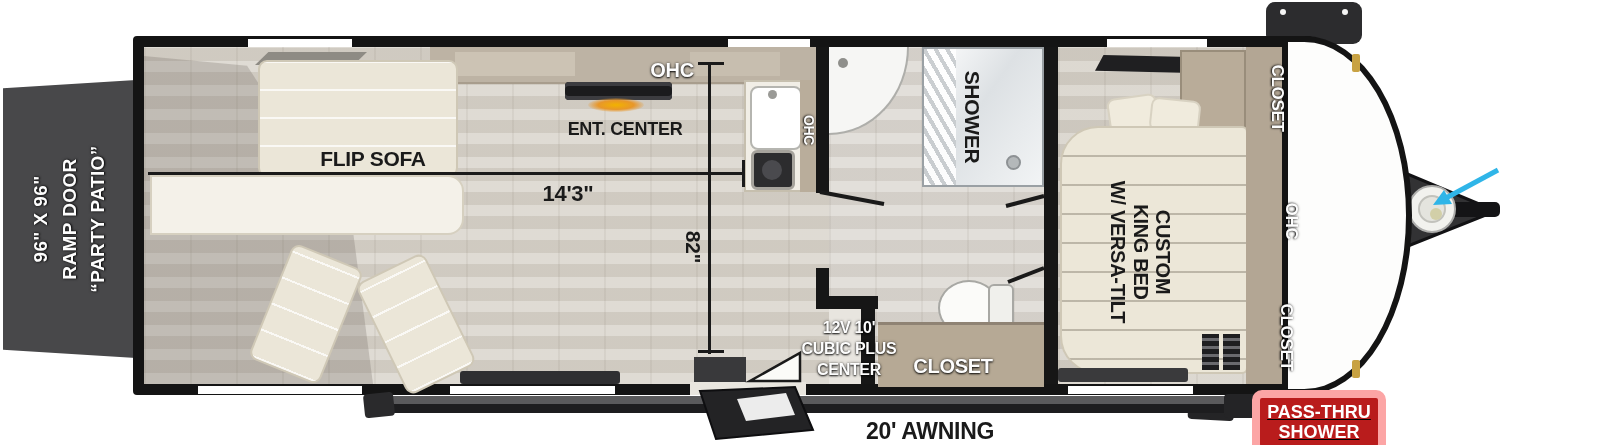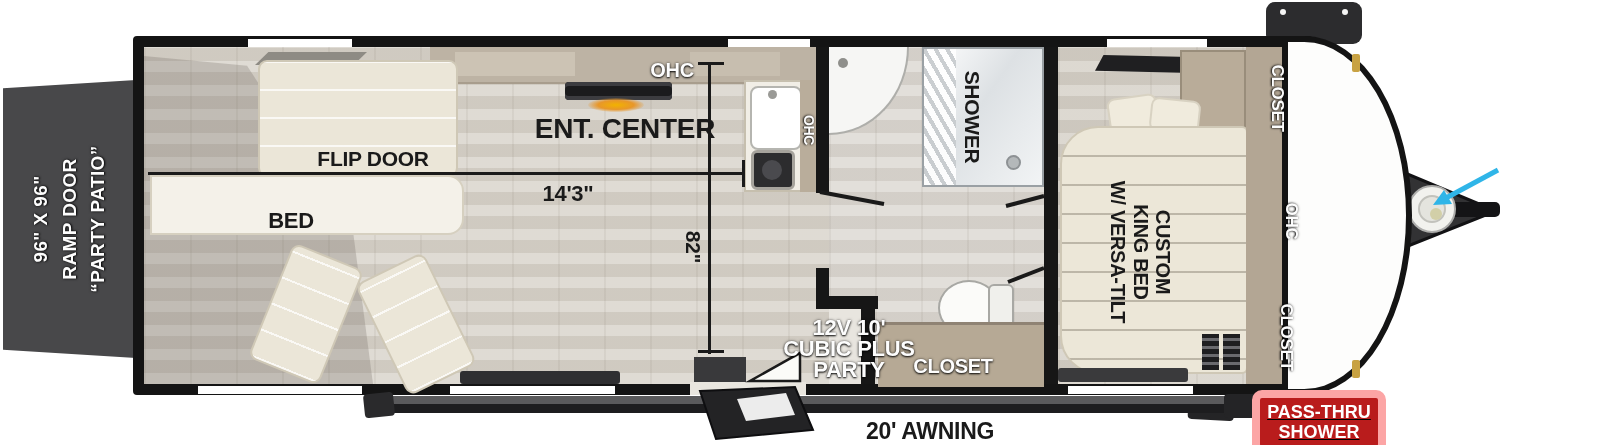--- a/index.html
+++ b/index.html
@@ -87,24 +87,24 @@
   <div class="furn" style="left:1006px;top:155px;width:11px;height:11px;background:#b4b8ba;border:2px solid #8d9194;
               border-radius:50%;"></div>
   <div class="lbl vlabel" style="left:972px;top:117px;font-size:21px;z-index:8;">SHOWER</div>
   <div class="furn" style="left:938px;top:280px;width:58px;height:52px;background:#fbfbf9;border:2px solid #a8a8a4;
               border-radius:50%;"></div>
   <div class="furn" style="left:988px;top:284px;width:22px;height:44px;background:#f0f0ec;border:2px solid #a8a8a4;
               border-radius:6px;"></div>
   <div class="furn" style="left:878px;top:322px;width:166px;height:62px;background:#b6a995;border-top:3px solid #8f8374;"></div>
   <div class="lbl lbl-w" style="left:953px;top:367px;font-size:20px;">CLOSET</div>
   <div class="furn" style="left:829px;top:308px;width:32px;height:76px;background:#e8e5df;"></div>
-  <div class="lbl lbl-w" style="left:849px;top:348px;font-size:22px;line-height:21px;">
+  <div class="lbl lbl-w" style="left:849px;top:348px;font-size:16px;line-height:21px;">
     <div>12V 10'</div>
     <div>CUBIC PLUS</div>
-    <div>PARTY</div>
+    <div>CENTER</div>
   </div>
 
   <div class="furn" style="left:1095px;top:55px;width:106px;height:18px;background:#1f1f21;
               clip-path:polygon(8% 0,100% 12%,92% 100%,0 88%);"></div>
   <div class="furn" style="left:1180px;top:50px;width:66px;height:82px;background:#b9ac99;border:2px solid #998d7b;
               box-sizing:border-box;"></div>
   <div class="furn" style="left:1108px;top:96px;width:46px;height:30px;background:#f0ebdd;border:2px solid #d8d2c2;
               border-radius:8px;transform:rotate(-8deg);"></div>
   <div class="furn" style="left:1150px;top:99px;width:46px;height:30px;background:#f0ebdd;border:2px solid #d8d2c2;
               border-radius:8px;transform:rotate(6deg);"></div>
@@ -171,25 +171,24 @@
     <line x1="1498" y1="170" x2="1446" y2="198" stroke="#2fb5e8" stroke-width="5"></line>
     <polygon points="1433,205 1444,190 1452,204" fill="#2fb5e8"></polygon>
   </svg>
 
   <div class="dim" style="left:148px;top:172px;width:596px;height:3px;"></div>
   <div class="dim" style="left:742px;top:160px;width:3px;height:27px;"></div>
   <div class="dim" style="left:708px;top:64px;width:3px;height:290px;"></div>
   <div class="dim" style="left:698px;top:62px;width:26px;height:3px;"></div>
   <div class="dim" style="left:698px;top:350px;width:26px;height:3px;"></div>
 
-  <div class="lbl" style="left:373px;top:159px;font-size:21px;">FLIP DOOR</div>
+  <div class="lbl" style="left:373px;top:159px;font-size:21px;">FLIP SOFA</div>
   <div class="lbl" style="left:291px;top:220px;font-size:22px;line-height:23px;">
-    <div>BED</div>
-  </div>
-  <div class="lbl" style="left:625px;top:129px;font-size:28px;line-height:20px;">
+  </div>
+  <div class="lbl" style="left:625px;top:129px;font-size:18px;line-height:20px;">
     <div>ENT. CENTER</div>
   </div>
   <div class="lbl lbl-w" style="left:672px;top:71px;font-size:20px;">OHC</div>
   <div class="lbl" style="left:568px;top:194px;font-size:22px;">14'3"</div>
   <div class="lbl vlabel" style="left:693px;top:247px;font-size:21px;">82"</div>
 
   <div class="lbl" style="left:930px;top:431px;font-size:23px;">20' AWNING</div>
   <div class="abs" style="left:1252px;top:390px;width:118px;height:48px;background:#b91c1c;border:8px solid #fca5a5;
               border-radius:10px;z-index:8;display:flex;flex-direction:column;align-items:center;justify-content:center;text-decoration:underline;">
     <div style="font-weight:700;color:#fff;font-size:18px;line-height:20px;">PASS-THRU</div>

